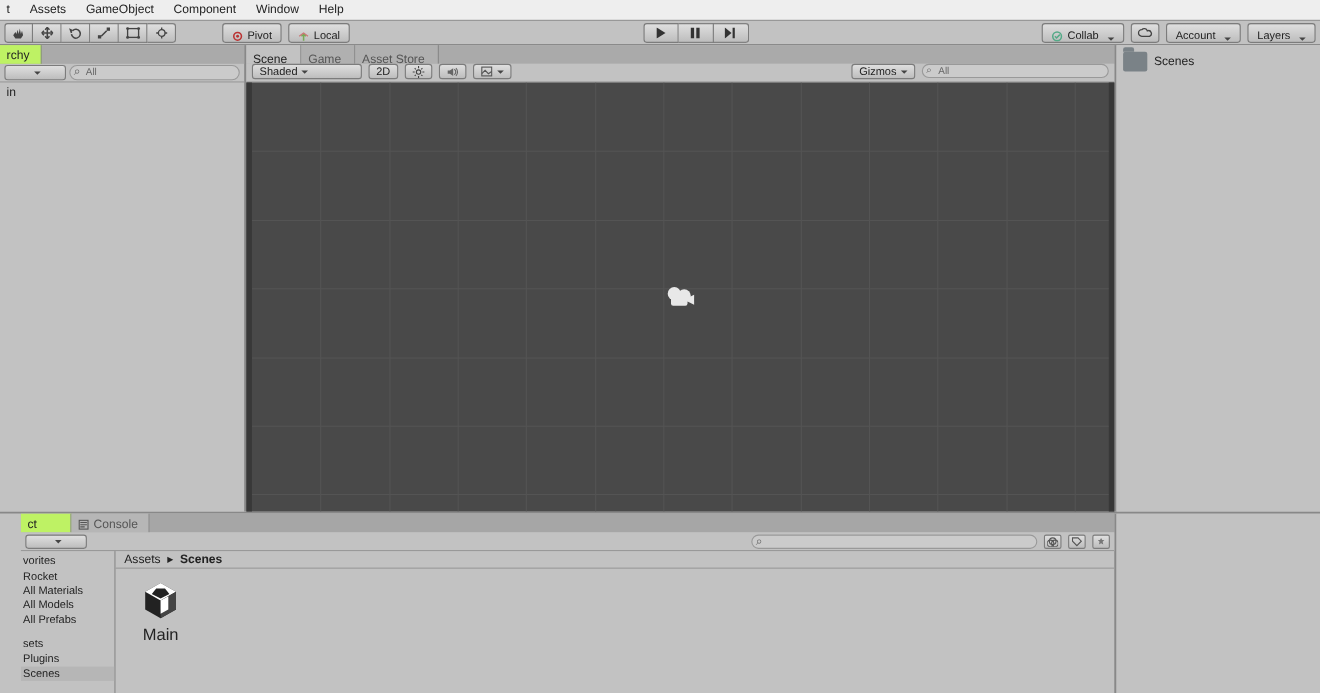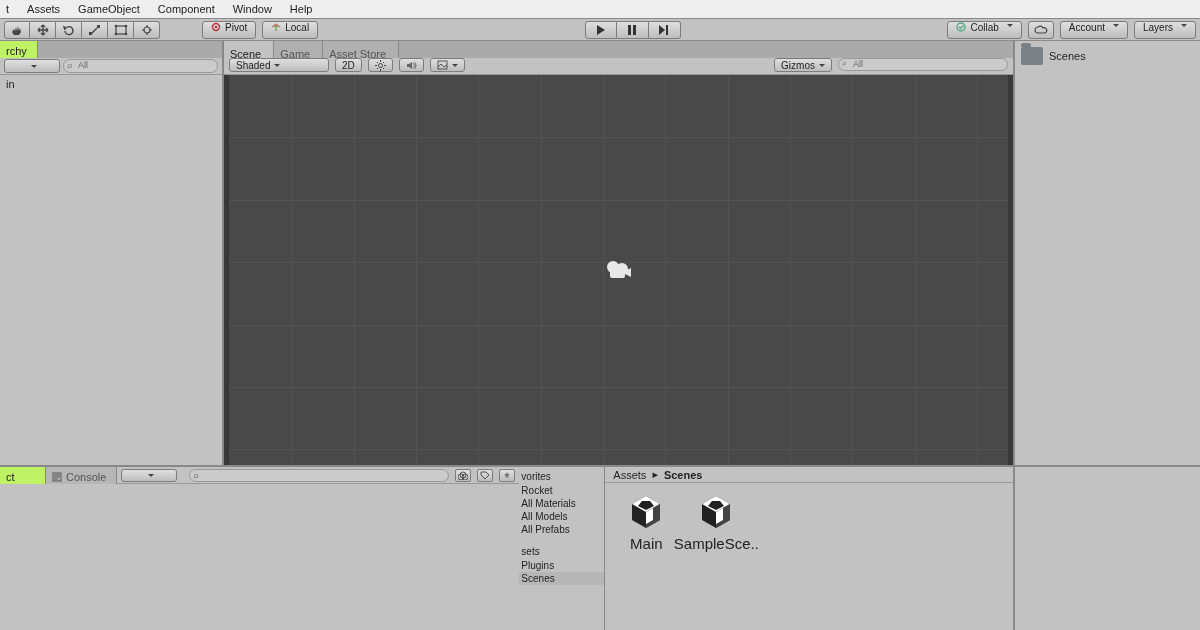--- a/index.html
+++ b/index.html
@@ -7,21 +7,21 @@
   .menubar { height: 19px; background: #eeeeee; border-bottom: 1px solid #8a8a8a; display: flex; align-items: center; padding-left: 2px; gap: 10px; }
   .menubar span { padding: 2px 4px; }
 
   .topbar { height: 22px; background: #c2c2c2; border-bottom: 1px solid #8a8a8a; display: flex; align-items: center; padding: 0 4px; gap: 6px; }
   .toolgroup { display: flex; }
   .toolbtn { width: 26px; height: 18px; background: linear-gradient(#dfdfdf,#bdbdbd); border: 1px solid #7c7c7c; display: flex; align-items: center; justify-content: center; font-size: 11px; color: #333; }
   .toolbtn + .toolbtn { border-left: none; }
   .toolbtn:first-child { border-radius: 3px 0 0 3px; }
   .toolbtn:last-child  { border-radius: 0 3px 3px 0; }
   .toolbtn.single { border-radius: 3px; }
-  .pillbtn { height: 18px; padding: 0 8px; background: linear-gradient(#dfdfdf,#bdbdbd); border: 1px solid #7c7c7c; border-radius: 3px; display: flex; align-items: flex-start; gap: 4px; font-size: 10px; }
+  .pillbtn { height: 18px; padding: 0 8px; background: linear-gradient(#dfdfdf,#bdbdbd); border: 1px solid #7c7c7c; border-radius: 3px; display: flex; align-items: flex-end; gap: 4px; font-size: 10px; }
   .dd::after { content: ""; display: inline-block; margin-left: 4px; border: 3px solid transparent; border-top-color: #444; transform: translateY(2px); }
   .spacer { flex: 1; }
   .spacer-30 { width: 30px; }
 
   .mainrow { display: flex; height: 424px; }
   .hierarchy { width: 224px; background: #c2c2c2; border-right: 2px solid #888; display: flex; flex-direction: column; }
   .panel-tab { height: 17px; background: #aaaaaa; display: flex; }
   .panel-tab .tab { background: #bef264; padding: 2px 10px 0 6px; border-right: 1px solid #888; font-size: 11px; display: flex; align-items: center; gap: 4px; }
   .panel-tab .tab.inactive { background: #b6b6b6; color: #555; }
   .panel-tab-dark { background: #a6a6a6; }
@@ -42,21 +42,21 @@
   .grid-v, .grid-h { position: absolute; background: #545454; }
   .camera-icon { position: absolute; left: 50%; top: 50%; transform: translate(-50%,-50%); }
 
   .inspector { width: 185px; background: #c2c2c2; display: flex; flex-direction: column; }
   .inspector .body { flex: 1; padding: 6px; }
   .proj-folder { display: flex; align-items: center; gap: 6px; font-size: 11px; }
   .folder-icon { width: 22px; height: 18px; background: #7a8287; border-radius: 2px; position: relative; }
   .folder-icon::before { content: ""; position: absolute; top: -4px; left: 0; width: 10px; height: 4px; background: #7a8287; border-radius: 2px 2px 0 0; }
 
   .bottomrow { display: flex; height: 165px; border-top: 2px solid #888; }
-  .project { flex: 1; display: flex; background: #c2c2c2; border-right: 2px solid #888; }
+  .project { flex: 1; display: flex; flex-direction: column; background: #c2c2c2; border-right: 2px solid #888; padding-left: 19px; }
   .project-toolbar { height: 17px; background: #c2c2c2; border-bottom: 1px solid #999; display: flex; align-items: center; padding: 0 4px; gap: 6px; }
   .project-toolbar .srch { width: 260px; height: 13px; background: #cbcbcb; border: 1px solid #999; border-radius: 8px; font-size: 9px; color: #666; padding-left: 14px; position: relative; }
   .project-toolbar .srch::before { content: "⌕"; position: absolute; left: 3px; top: -1px; color: #666; font-size: 11px; }
   .project-toolbar .mini { width: 16px; height: 13px; background: linear-gradient(#dfdfdf,#bdbdbd); border: 1px solid #7c7c7c; border-radius: 2px; display: flex; align-items: center; justify-content: center; font-size: 10px; }
   .project-body { flex: 1; display: flex; }
   .project-tree { width: 86px; border-right: 1px solid #888; font-size: 10px; padding-top: 2px; overflow: hidden; }
   .project-tree .hdr { font-weight: normal; padding: 2px 2px; }
   .project-tree .row { padding: 1px 2px; white-space: nowrap; overflow: hidden; }
   .project-tree .row.selected { background: #b6b6b6; }
   .project-content { flex: 1; display: flex; flex-direction: column; }
@@ -359,32 +359,18 @@
                     <path d="M20 4 L34 12 L34 28 L20 36 L6 28 L6 12 Z" fill="#222"></path>
                     <path d="M20 4 L34 12 L20 20 L6 12 Z" fill="#fff"></path>
                     <path d="M20 20 L34 12 L34 28 L20 36 Z" fill="#444"></path>
                     <path d="M16 9 L24 9 L28 14 L20 18 L12 14 Z" fill="#222"></path>
                     <path d="M20 20 L27 16 L27 28 L20 32 Z" fill="#fff"></path>
                   </g>
                 </svg>
             </div>
             <span>Main</span>
           </div>
-          <div class="asset">
-            <div class="unity-cube">
-              <svg width="40" height="40" viewBox="0 0 40 40">
-                  <g>
-                    <path d="M20 4 L34 12 L34 28 L20 36 L6 28 L6 12 Z" fill="#222"></path>
-                    <path d="M20 4 L34 12 L20 20 L6 12 Z" fill="#fff"></path>
-                    <path d="M20 20 L34 12 L34 28 L20 36 Z" fill="#444"></path>
-                    <path d="M16 9 L24 9 L28 14 L20 18 L12 14 Z" fill="#222"></path>
-                    <path d="M20 20 L27 16 L27 28 L20 32 Z" fill="#fff"></path>
-                  </g>
-                </svg>
-            </div>
-            <span>SampleSce..</span>
-          </div>
         </div>
       </div>
     </div>
   </div>
   <div class="inspector-bottom"></div>
 </div>
 
 </body></html>

